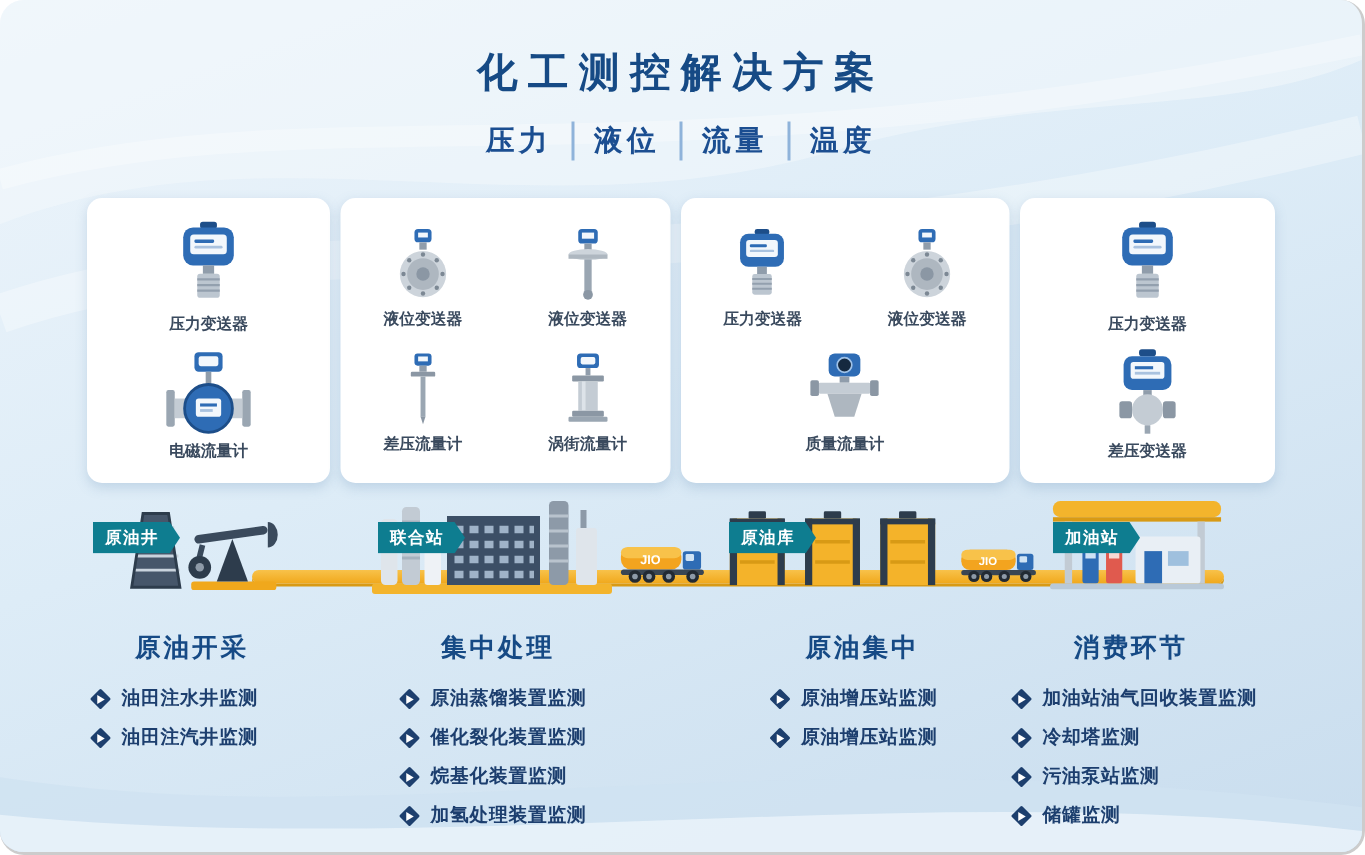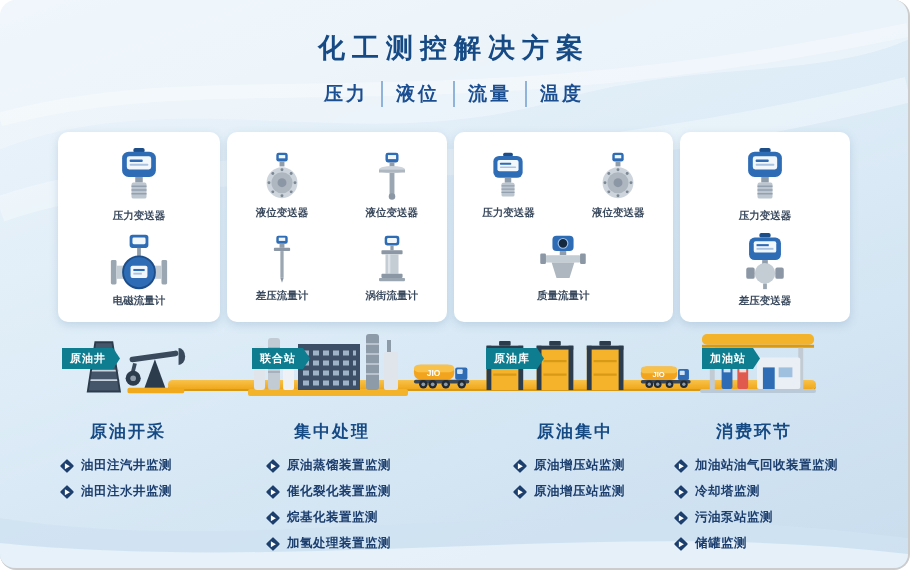--- a/index.html
+++ b/index.html
@@ -278,25 +278,25 @@
       <div class="badge b4">加油站</div>
     </div>
 
     <div class="stages">
 
       <div class="stage s1">
         <div class="stage-title">原油开采</div>
         <ul>
           <li>
               <span class="mk"></span>
+              <span>油田注水井监测</span>
+            </li>
+          <li>
+              <span class="mk"></span>
               <span>油田注汽井监测</span>
-            </li>
-          <li>
-              <span class="mk"></span>
-              <span>油田注水井监测</span>
             </li>
         </ul>
       </div>
 
       <div class="stage s2">
         <div class="stage-title">集中处理</div>
         <ul>
           <li>
               <span class="mk"></span>
               <span>原油蒸馏装置监测</span>

